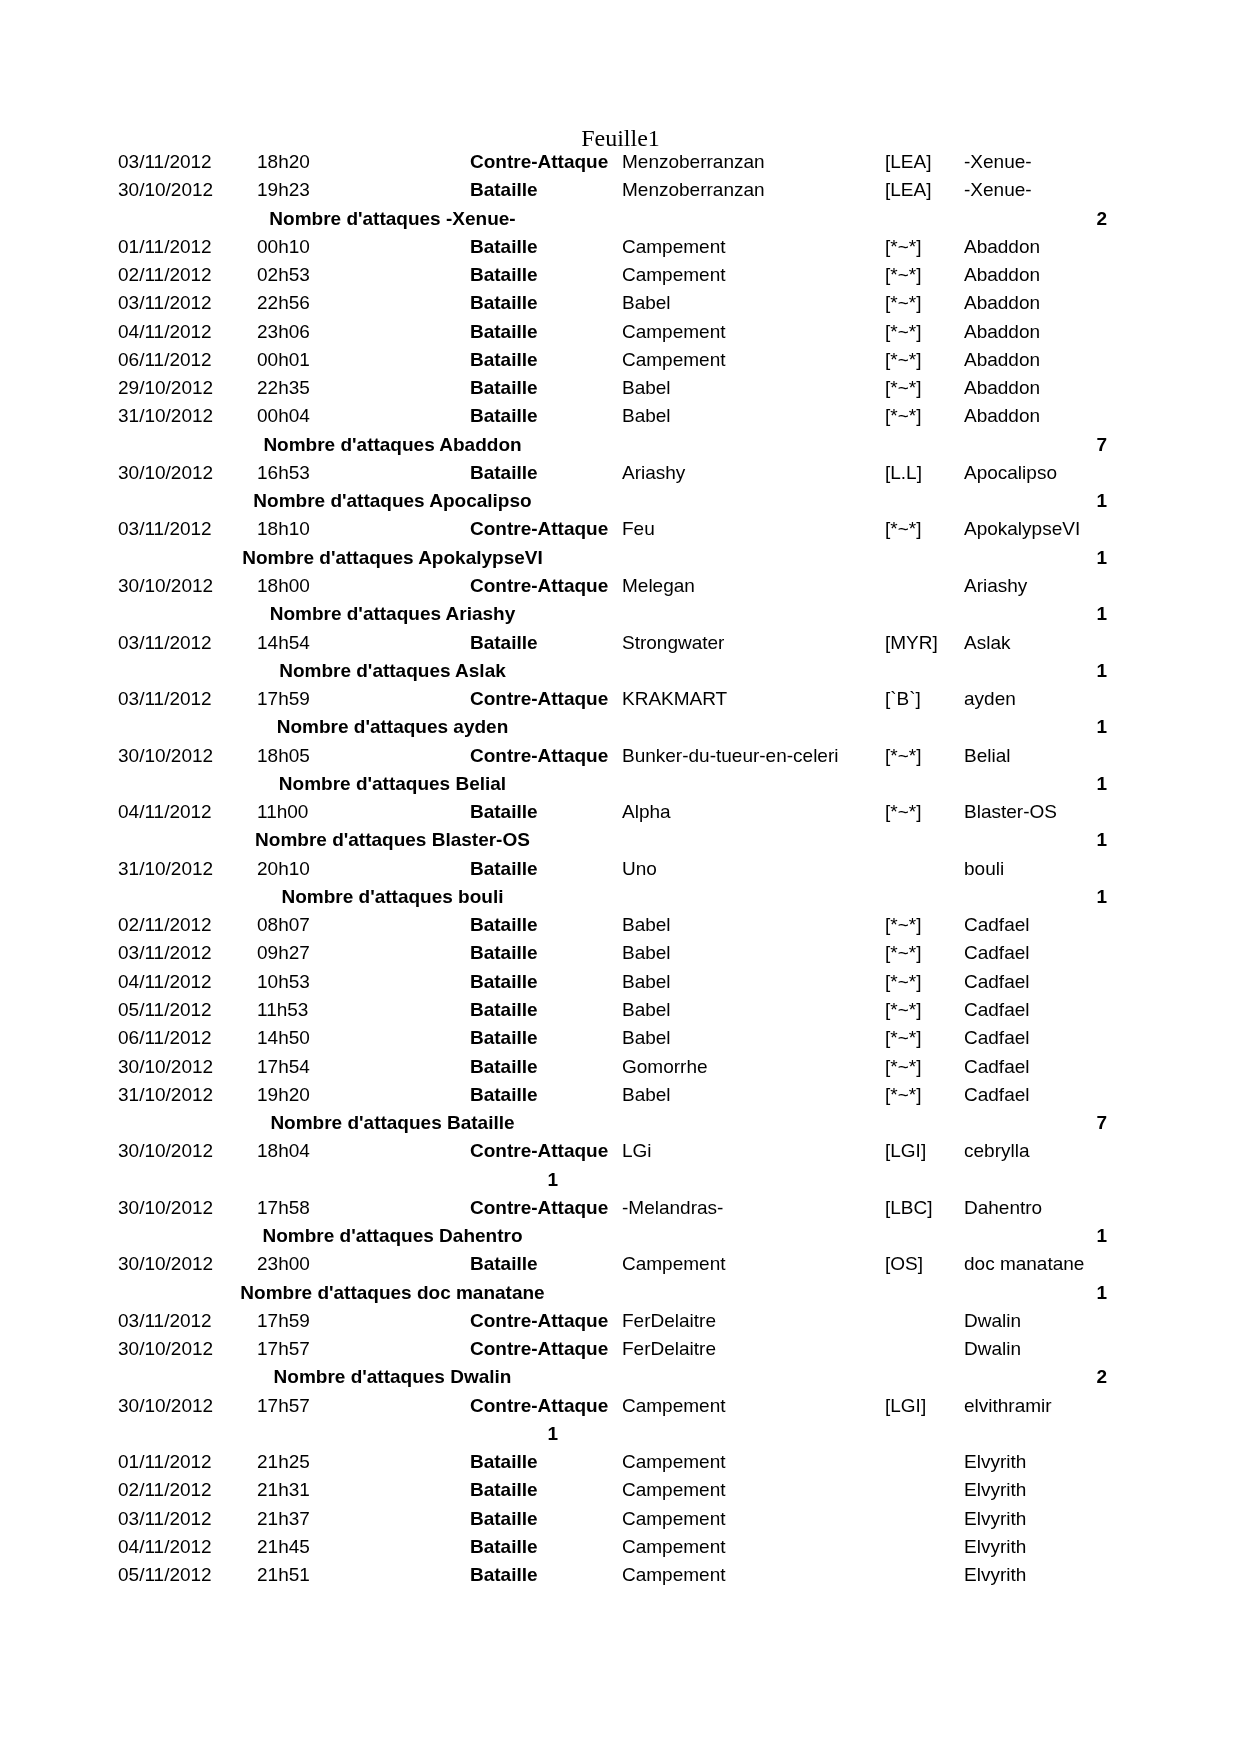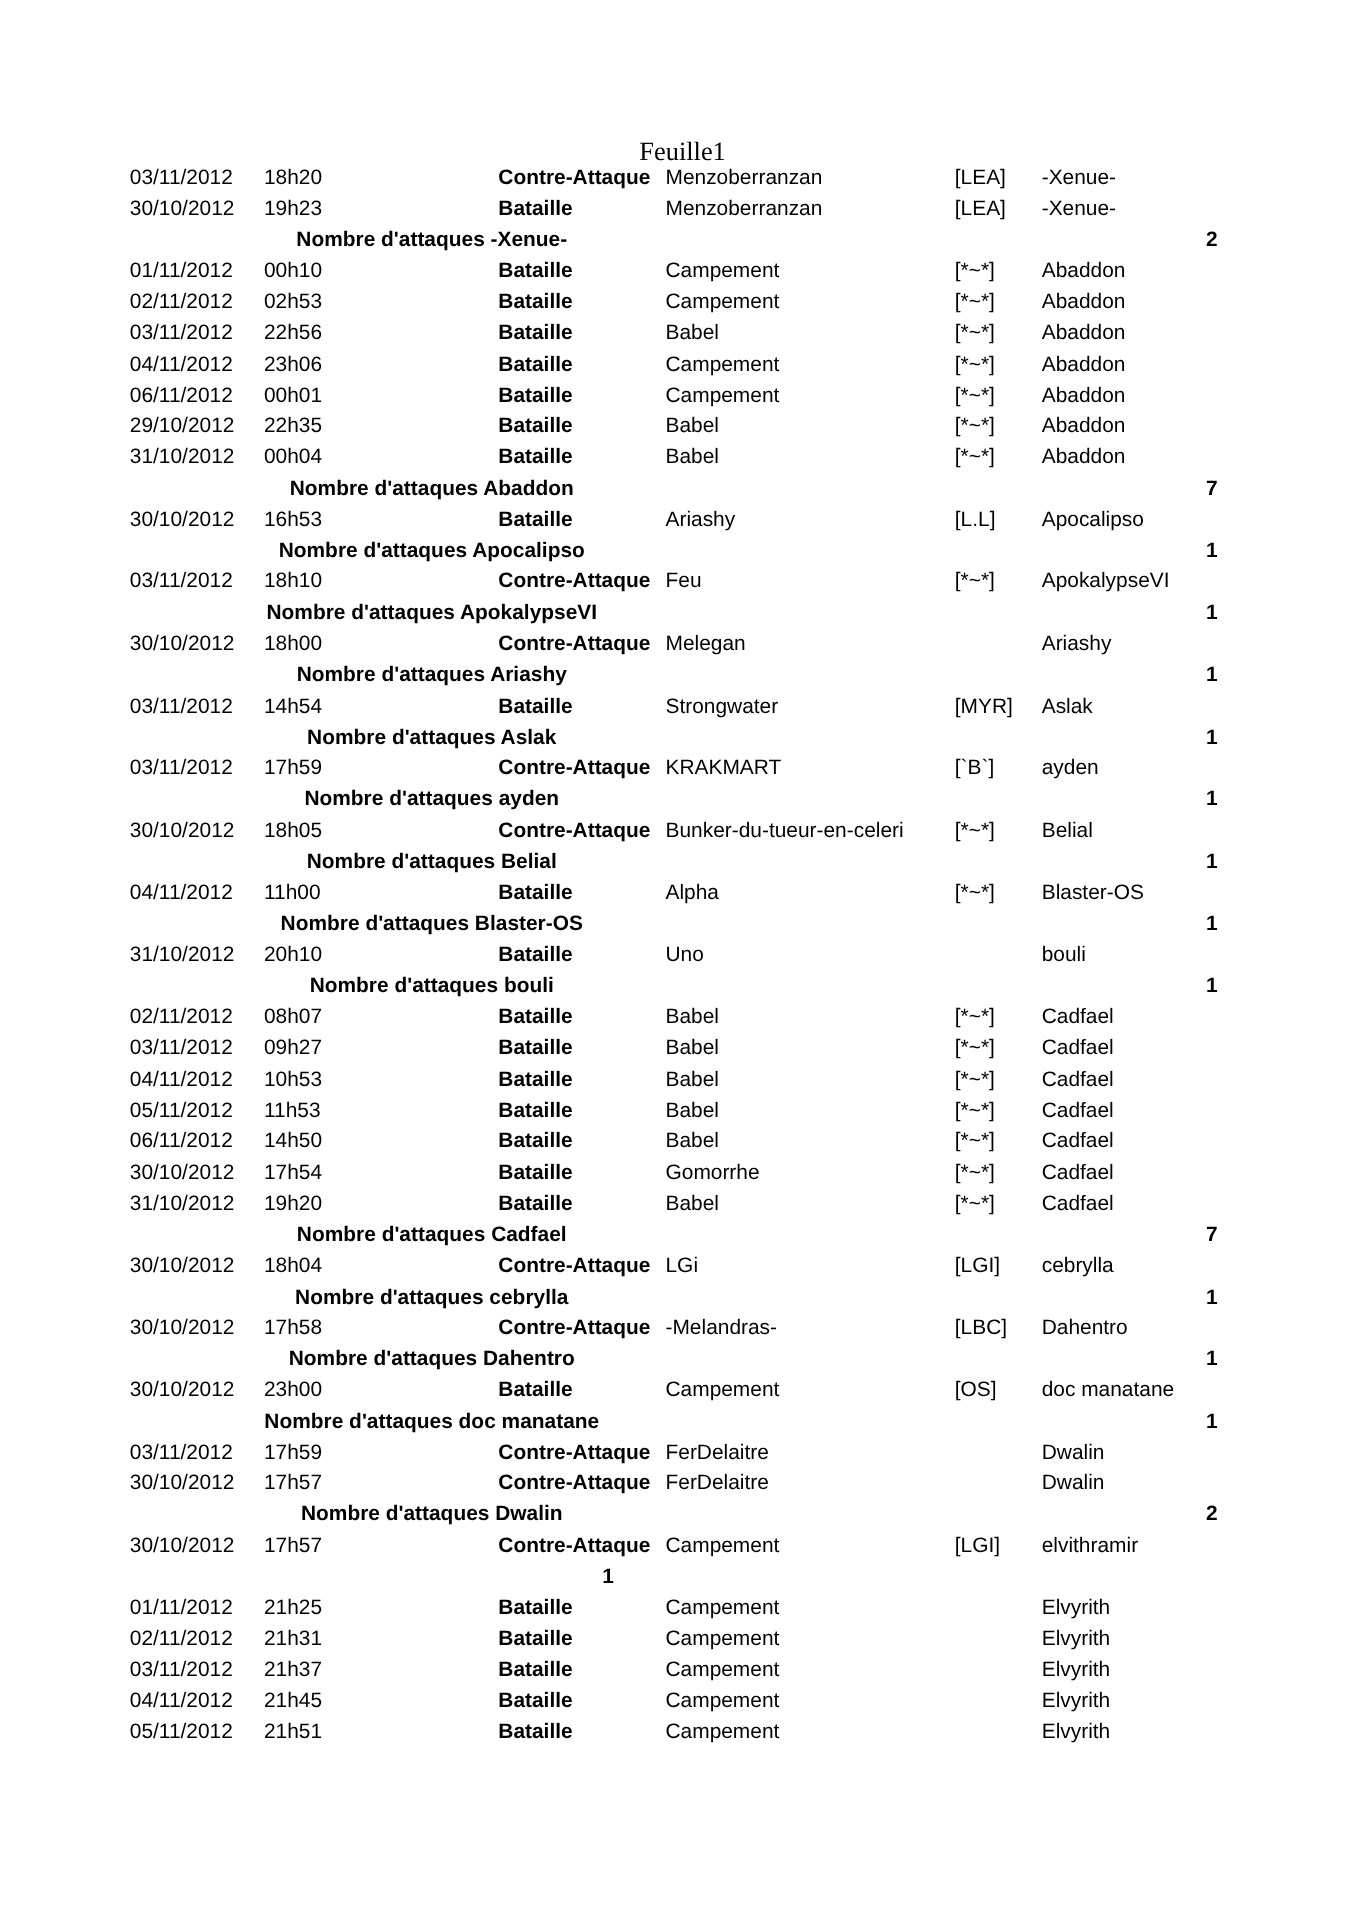--- a/index.html
+++ b/index.html
@@ -28,21 +28,21 @@
   .row {
     display:flex;
     height:28.27px;
     line-height:28.27px;
     white-space:nowrap;
     padding-left:118px;
     box-sizing:border-box;
   }
   .row span { display:inline-block; overflow:visible; }
   .c-date     { width:122px; }
-  .c-time     { width:213px; }
+  .c-time     { width:213px;margin-left:17px; }
   .c-type     { width:152px;font-weight:bold; }
   .c-target   { width:263px; }
   .c-tag      { width:79px;  }
   .c-attacker { width:160px; }
   .s-label {
     width:549px;
     text-align:center;
     font-weight:bold;
   }
   .s-count {
@@ -327,35 +327,34 @@
   <div class="row attack">
     <span class="c-date">31/10/2012</span>
     <span class="c-time">19h20</span>
     <span class="c-type">Bataille</span>
     <span class="c-target">Babel</span>
     <span class="c-tag">[*~*]</span>
     <span class="c-attacker">Cadfael</span>
   </div>
 
   <div class="row summary">
-    <span class="s-label">Nombre d'attaques Cadfael</span>
+    <span class="s-label">Nombre d'attaques Bataille</span>
     <span class="s-count">7</span>
   </div>
 
   <div class="row attack">
     <span class="c-date">30/10/2012</span>
     <span class="c-time">18h04</span>
     <span class="c-type">Contre-Attaque</span>
     <span class="c-target">LGi</span>
     <span class="c-tag">[LGI]</span>
     <span class="c-attacker">cebrylla</span>
   </div>
 
   <div class="row summary">
-    <span class="s-label">Nombre d'attaques cebrylla</span>
     <span class="s-count">1</span>
   </div>
 
   <div class="row attack">
     <span class="c-date">30/10/2012</span>
     <span class="c-time">17h58</span>
     <span class="c-type">Contre-Attaque</span>
     <span class="c-target">-Melandras-</span>
     <span class="c-tag">[LBC]</span>
     <span class="c-attacker">Dahentro</span>

